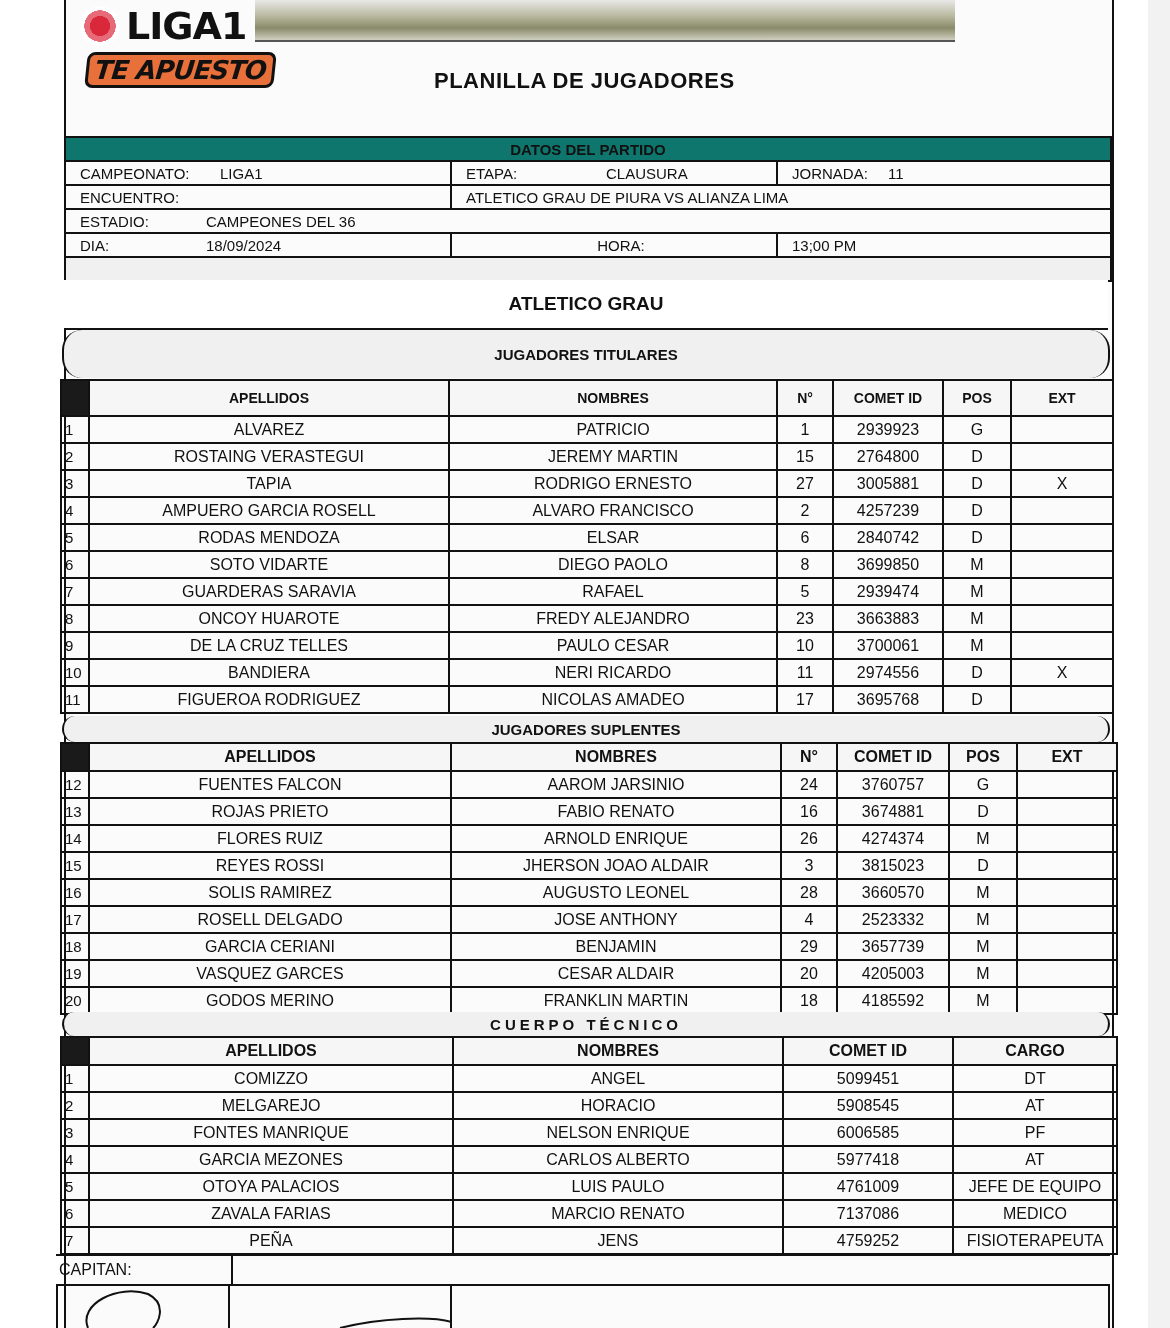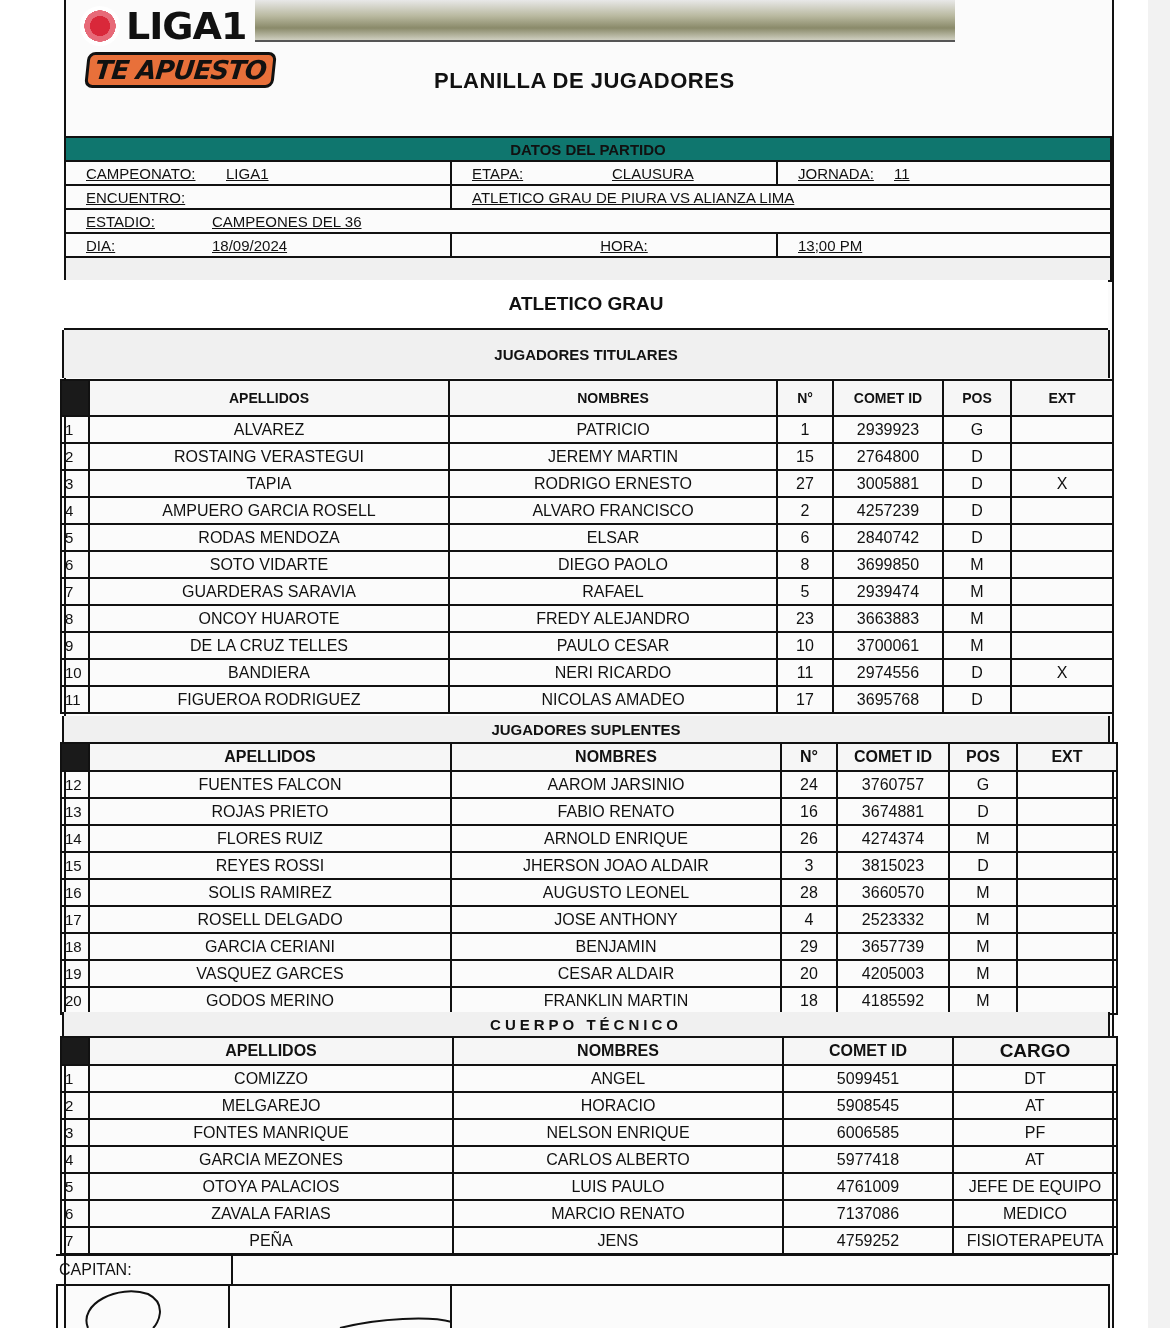--- a/index.html
+++ b/index.html
@@ -8,29 +8,29 @@
     .right-strip { position:absolute; right:0; top:0; width:22px; height:1328px; background:#f2f2f2; }
     .photo-strip { position:absolute; left:255px; top:0; width:700px; height:40px; background:linear-gradient(#e8e8e8,#b9b9a0 40%,#8a8a6a 70%,#cfcfc0); border-bottom:2px solid #555; }
     .logo-liga { position:absolute; left:80px; top:4px; display:flex; align-items:center; gap:6px; }
     .logo-mark { width:40px; height:40px; border-radius:50%; background:radial-gradient(circle,#d9283a 35%,#e76a78 36%,#e76a78 55%,#fff 56%); }
     .logo-text { font-family:"DejaVu Sans", sans-serif; font-weight:bold; font-size:38px; letter-spacing:-1px; color:#111; }
     .logo-apuesto { position:absolute; left:86px; top:52px; background:#e8703a; color:#111; font-family:"DejaVu Sans", sans-serif; font-weight:bold; font-style:italic; font-size:26px; padding:0 6px; border:3px solid #111; border-radius:8px; transform:skewX(-6deg); letter-spacing:-1px; }
     .doc-title { position:absolute; left:434px; top:68px; font-size:22px; font-weight:bold; letter-spacing:0.5px; }
 
     .datos { position:absolute; left:64px; top:136px; width:1044px; border:2px solid #111; border-bottom:none; font-size:15px; }
     .drow { display:flex; border-bottom:2px solid #111; height:22px; align-items:center; }
-    .dcell { height:100%; display:flex; align-items:center; padding-left:20px; box-sizing:border-box;text-decoration:underline; }
+    .dcell { height:100%; display:flex; align-items:center; padding-left:14px; box-sizing:border-box; }
     .dcell.b { border-right:2px solid #111; }
     .datos-head { justify-content:center; font-weight:bold; background:#0f766e; }
 
     .equipo { position:absolute; left:64px; top:280px; width:1044px; height:48px; display:flex; border-bottom:2px solid #111; }
     .equipo-label { width:164px; background:#2b2620; color:#fff; font-size:11px; font-weight:bold; display:flex; align-items:center; justify-content:center; }
     .equipo-name { flex:1; display:flex; align-items:center; justify-content:center; font-size:19px; font-weight:bold; background:#fff; }
 
-    .section-title { position:absolute; left:62px; width:1048px; display:flex; align-items:center; justify-content:center; font-weight:bold; font-size:15px; background:#f0f0f0; border-left:2px solid #111; border-right:2px solid #111; box-sizing:border-box; }
+    .section-title { position:absolute; left:62px; width:1048px; display:flex; align-items:center; justify-content:center; font-weight:bold; font-size:15px; background:#f0f0f0; border-left:2px solid #111; border-right:2px solid #111; box-sizing:border-box;border-radius:20px; }
 
     table.grid { position:absolute; left:60px; border-collapse:collapse; font-size:16px; table-layout:fixed; }
     table.grid td, table.grid th { border:2px solid #111; text-align:center; padding:0; height:25px; overflow:hidden; white-space:nowrap; }
     table.grid th { font-size:14px; font-weight:bold; height:34px; background:#f6f6f6; }
     table.grid th.corner { background:#1a1a1a; }
     table.grid td.num { text-align:left; padding-left:3px; font-size:15px; }
 
     .capitan { position:absolute; left:56px; top:1254px; width:1054px; height:28px; display:flex; border-top:2px solid #111; border-bottom:2px solid #111; font-size:16px; }
     .capitan-label { width:172px; padding-left:3px; border-right:2px solid #111; display:flex; align-items:center; }
     .capitan-value { flex:1; padding-left:4px; display:flex; align-items:flex-start; }
@@ -325,21 +325,21 @@
       <col style="width:330px">
       <col style="width:170px">
       <col style="width:164px">
     </colgroup>
   <thead>
     <tr>
       <th class="corner" style="height:26px"></th>
       <th style="height:26px;font-size:16px">APELLIDOS</th>
       <th style="height:26px;font-size:16px">NOMBRES</th>
       <th style="height:26px;font-size:16px">COMET ID</th>
-      <th style="height:26px;font-size:19px">CARGO</th>
+      <th style="height:26px;font-size:16px">CARGO</th>
     </tr>
   </thead>
   <tbody>
       <tr>
         <td class="num">1</td>
         <td>COMIZZO</td>
         <td>ANGEL</td>
         <td>5099451</td>
         <td>DT</td>
       </tr>

